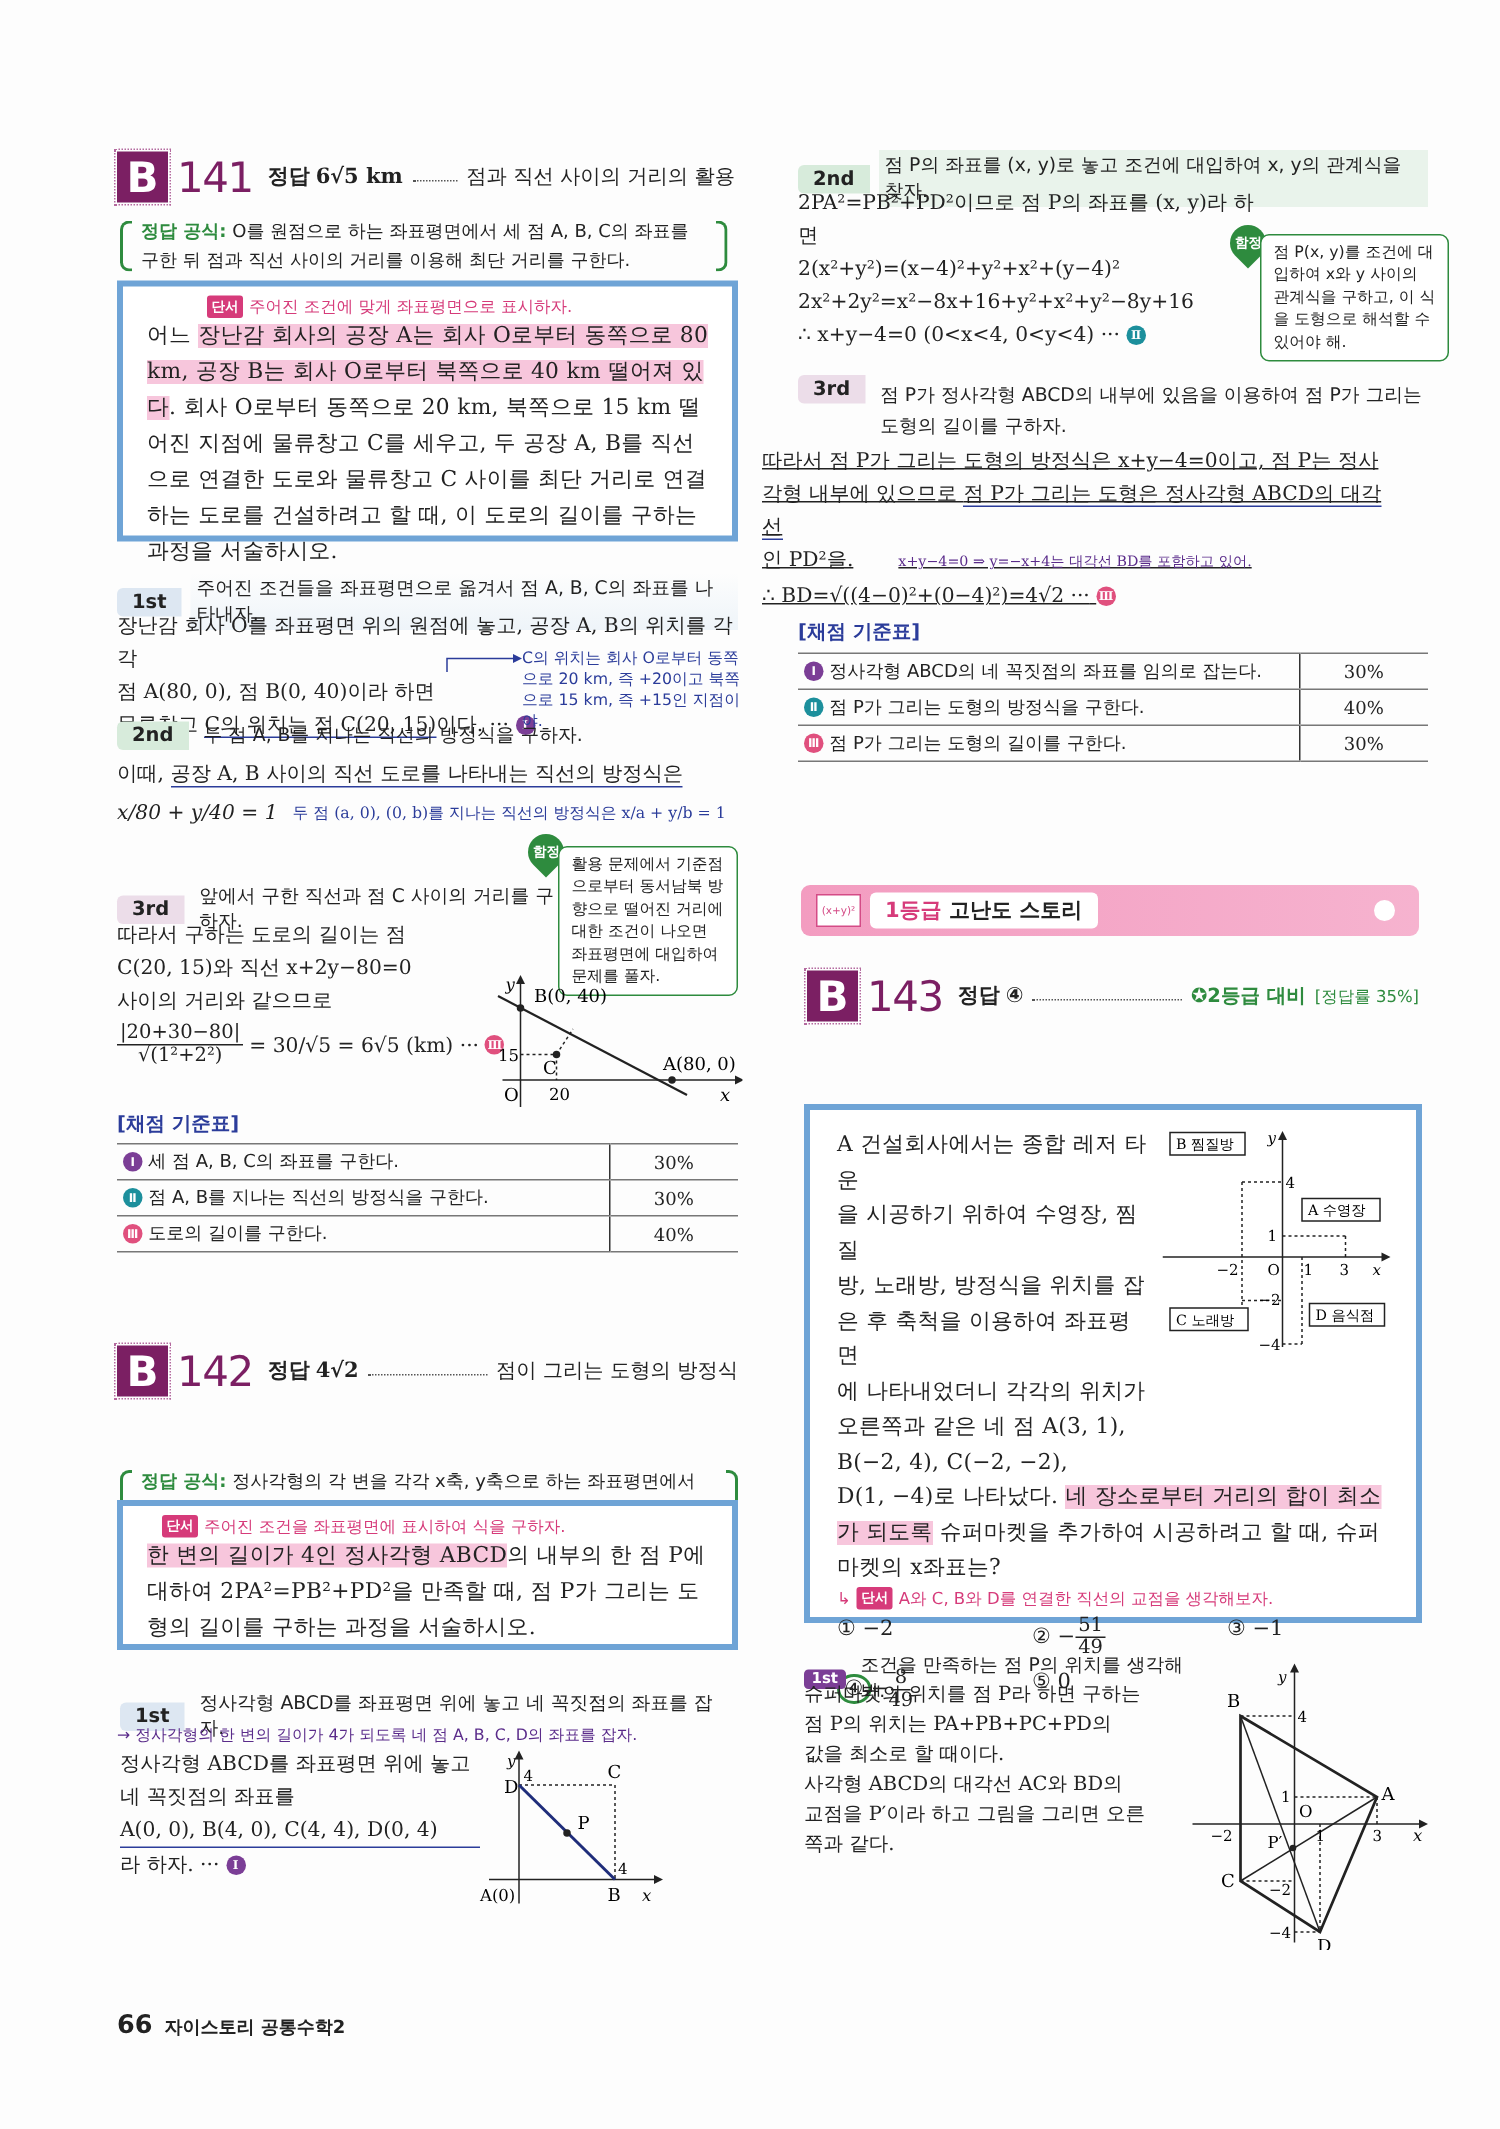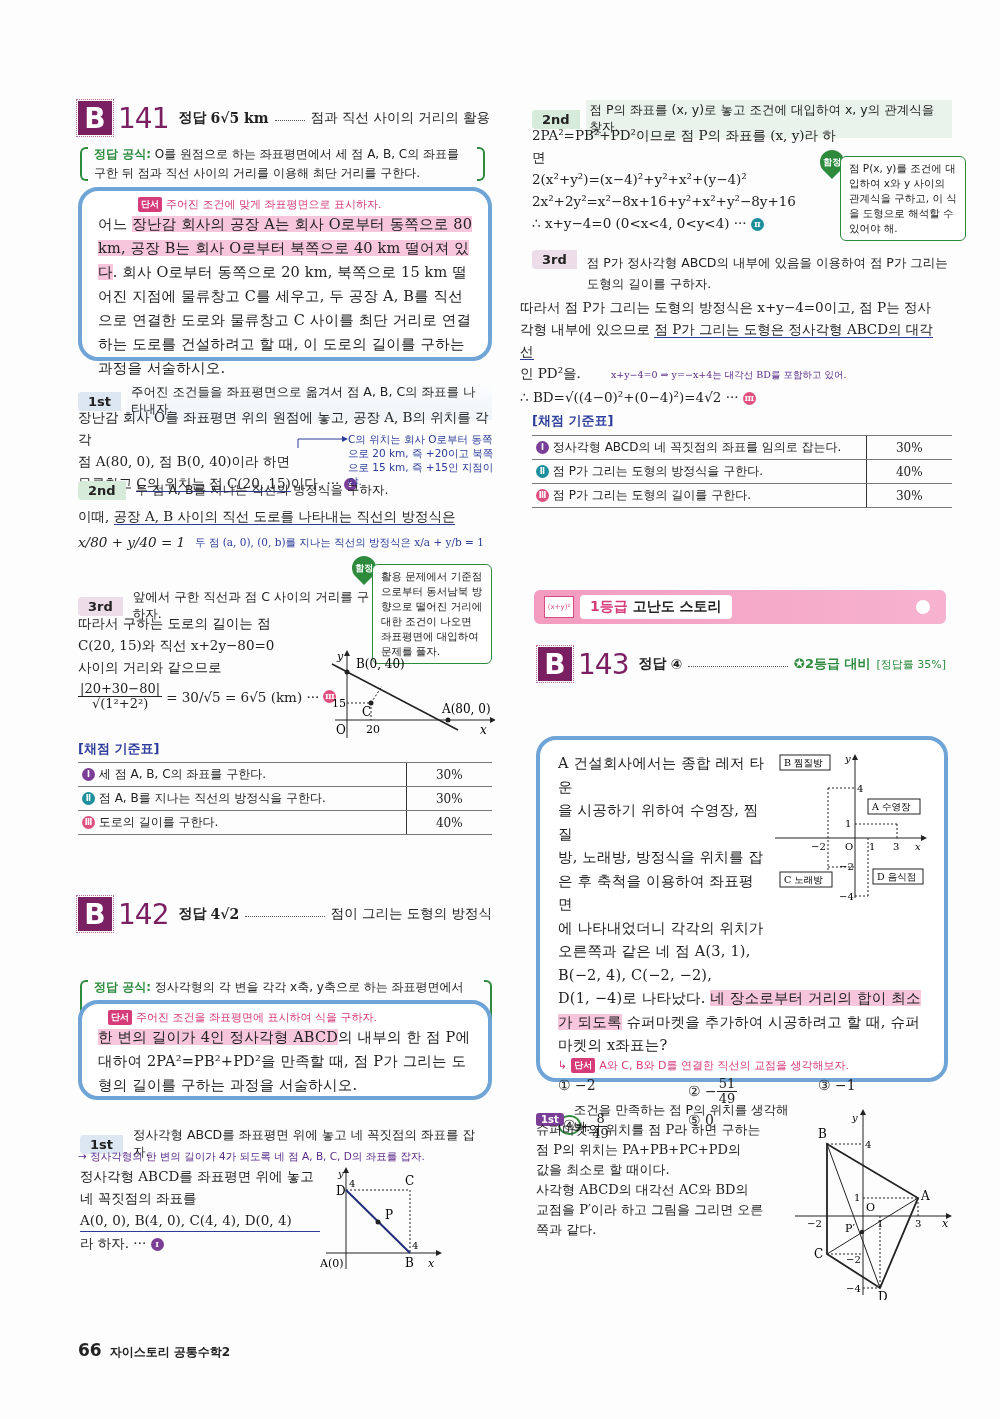--- a/index.html
+++ b/index.html
@@ -21,21 +21,21 @@
   .rate-tag { font-size: 11px; color: #2e8b3e; margin-left: 6px; }
 
   
   .formula { position: relative; padding: 0 14px; font-size: 12px; line-height: 19px; }
   .formula::before, .formula::after { content: ""; position: absolute; top: 2px; bottom: 2px; width: 6px; border: 2px solid #2e8b3e; }
   .formula::before { left: 0; border-right: none; border-radius: 6px 0 0 6px; }
   .formula::after { right: 0; border-left: none; border-radius: 0 6px 6px 0; }
   .formula .lbl { color: #2e8b3e; font-weight: bold; }
 
   
-  .prob-box { border: 4px solid #6fa4d6; border-radius: 20px; background: #fff; padding: 6px 14px 10px 16px; }
+  .prob-box { border: 4px solid #6fa4d6; border-radius: 0; background: #fff; padding: 6px 14px 10px 16px; }
   .hint { font-size: 11px; color: #d63b7a; margin-left: 40px; display: flex; align-items: center; gap: 4px; }
   .hint-tag { background: #d63b7a; color: #fff; font-size: 9px; font-weight: bold; padding: 1px 3px; border-radius: 2px; }
   .prob-text { font-family: "DejaVu Serif", serif; font-size: 14.5px; line-height: 24px; letter-spacing: 0.2px; }
   .hl { background: #f7c6dc; }
 
   
   .step { display: flex; align-items: center; font-size: 12.5px; }
   .step-tag { font-weight: bold; font-size: 13px; padding: 2px 10px; border-radius: 4px 0 0 4px; margin-right: 6px; }
   .step-tag.s1 { background: #dde7f2; }
   .step-tag.s2 { background: #d7ebdb; }
@@ -263,21 +263,21 @@
 </div>
 <div class="col memo-pin" style="left:820px; top:150px;">
     <span>함정</span>
   </div>
 <div class="col memo" style="left:840px; top:156px; width:126px;">점 P(x, y)를 조건에 대입하여 x와 y 사이의 관계식을 구하고, 이 식을 도형으로 해석할 수 있어야 해.</div>
 
 <div class="col step" style="left:532px; top:250px; width:420px; align-items:flex-start;">
   <span class="step-tag s3">3rd</span>
   <span class="step-title" style="line-height:21px;">점 P가 정사각형 ABCD의 내부에 있음을 이용하여 점 P가 그리는 도형의 길이를 구하자.</span>
 </div>
-<div class="col body-text" style="left:520px; top:296px; width:420px;">
+<div class="col body-text" style="left:508px; top:296px; width:420px;text-decoration:underline;">
   <div>따라서 점 P가 그리는 도형의 방정식은 x+y−4=0이고, 점 P는 정사</div>
   <div><span>각형 내부에 있으므로 </span><span class="uline">점 P가 그리는 도형은 정사각형 ABCD의 대각선</span></div>
   <div style="display:flex; gap:30px; align-items:baseline;">
       <span>인 PD²을.</span>
       <span class="note-purple" style="font-size:9.5px;">x+y−4=0 ⇒ y=−x+4는 대각선 BD를 포함하고 있어.</span>
     </div>
   <div><span>∴ BD=√((4−0)²+(0−4)²)=4√2 ···</span> <span class="mark m3">Ⅲ</span></div>
 </div>
 
 <div class="col score-title" style="left:532px; top:412px;">[채점 기준표]</div>

